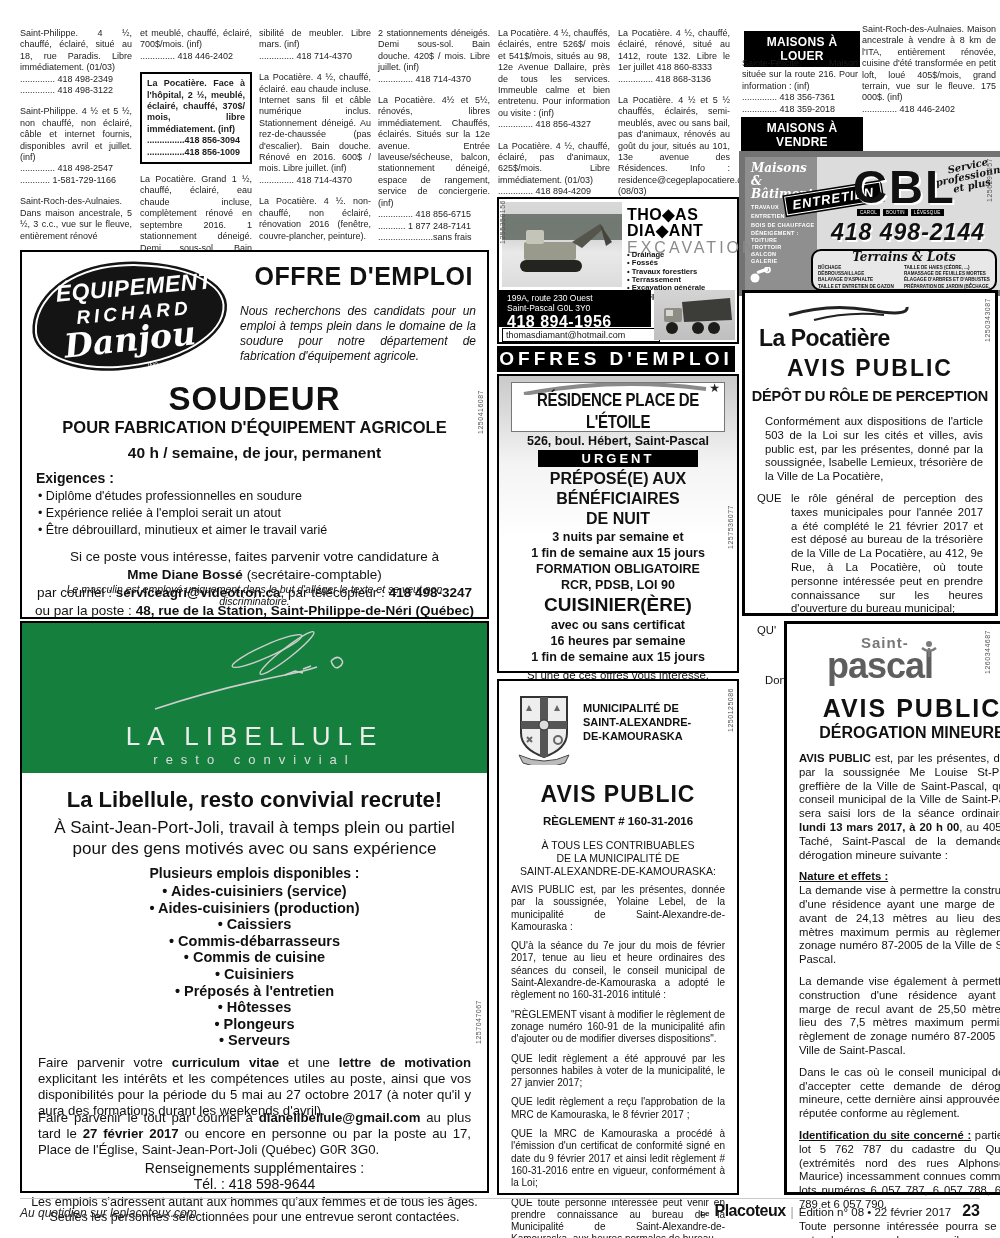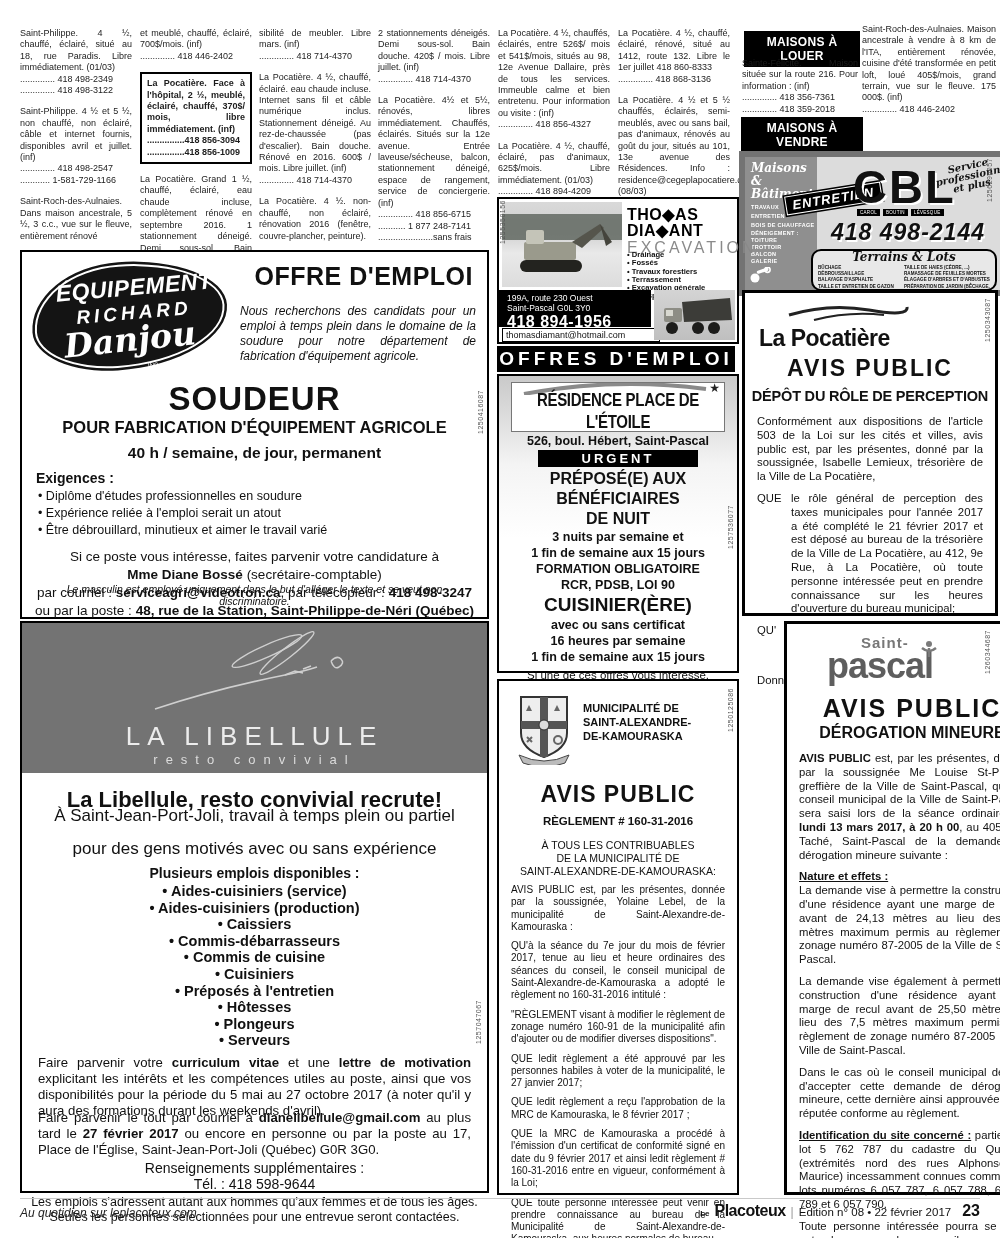--- a/index.html
+++ b/index.html
@@ -59,37 +59,37 @@
   .muni-org{font-size:11px;font-weight:bold;line-height:14px;white-space:pre-line;}
   .muni-title{font-size:23px;font-weight:bold;text-align:center;letter-spacing:1px;}
   .muni-sub{font-size:11.5px;font-weight:bold;text-align:center;}
   .muni-addr{font-size:10.5px;text-align:center;line-height:13px;white-space:pre-line;}
   .muni-p{font-size:10px;line-height:12.3px;text-align:justify;margin:0 0 7px 0;}
   
   #lapoc{border:3px solid #000;background:#fff;}
   .lp-name{font-size:23px;font-weight:bold;letter-spacing:-0.5px;}
   .lp-title{font-size:23px;font-weight:bold;text-align:center;letter-spacing:2px;}
   .lp-sub{font-size:14.5px;font-weight:bold;text-align:center;letter-spacing:-0.2px;}
-  .lp-p{font-size:11.3px;line-height:13.8px;text-align:justify;margin-bottom:8px;}
+  .lp-p{font-size:11.3px;line-height:13.8px;text-align:justify;margin-bottom:8px;margin-left:8px;}
   .lp-que{display:flex;margin-bottom:8px;}
   .lp-quel{width:34px;flex:none;font-size:11.3px;line-height:13.8px;}
   .lp-quet{font-size:11.3px;line-height:13.8px;text-align:justify;}
   .lp-sig{font-size:11.5px;text-align:right;line-height:14px;}
   
   #stp{border:3px solid #000;background:#fff;margin-left:42px;}
   .sp-saint{font-size:15px;color:#777;letter-spacing:1px;font-weight:bold;}
   .sp-pascal{font-size:36px;color:#5e5e5e;font-weight:bold;letter-spacing:-1px;line-height:30px;}
   .sp-title{font-size:25px;font-weight:bold;text-align:center;letter-spacing:2px;}
   .sp-sub{font-size:16px;font-weight:bold;text-align:center;}
   .sp-p{font-size:11.3px;line-height:13.8px;text-align:justify;margin-bottom:8px;}
   .sp-h{font-weight:bold;text-decoration:underline;}
   .sp-b{font-weight:bold;}
   
   #lib{border:2px solid #000;background:#fff;}
-  .lib-dark{position:absolute;left:0;top:0;width:100%;height:150px;background:#737373;text-align:center;}
+  .lib-dark{position:absolute;left:0;top:0;width:100%;height:150px;background:#15803d;text-align:center;}
   .lib-name{font-size:26px;letter-spacing:7px;color:#ececec;}
   .lib-sub{font-size:13px;letter-spacing:8px;color:#dcdcdc;}
   .lib-headline{font-size:22px;font-weight:bold;text-align:center;}
   .lib-s{font-size:17px;text-align:center;line-height:22px;}
   .lib-jl{font-size:14px;font-weight:bold;text-align:center;}
   .lib-job{font-size:14.5px;font-weight:bold;text-align:center;line-height:16.6px;}
   .lib-p{font-size:13.2px;line-height:16px;text-align:justify;}
   .lib-c{font-size:14px;font-weight:bold;text-align:center;line-height:17px;}
   .lib-n{font-size:12.5px;text-align:center;line-height:15.5px;}
   
@@ -411,21 +411,21 @@
         <path d="M20 80 Q80 60 150 46 Q170 42 182 38" fill="none" stroke="#cfcfcf" stroke-width="1.6"></path>
         <ellipse cx="132" cy="22" rx="38" ry="6" fill="none" stroke="#cfcfcf" stroke-width="1.4" transform="rotate(-24 132 22)"></ellipse>
         <ellipse cx="152" cy="24" rx="34" ry="5" fill="none" stroke="#cfcfcf" stroke-width="1.4" transform="rotate(-38 152 24)"></ellipse>
         <path d="M150 46 l10 -4 l8 2 M168 40 l8 -3" fill="none" stroke="#cfcfcf" stroke-width="1.6"></path>
         <path d="M196 32 q6 -6 10 -2 q4 4 -2 8 q-5 3 -8 -6" fill="none" stroke="#cfcfcf" stroke-width="1.5"></path>
       </svg>
       <div class="lib-name">LA LIBELLULE</div>
       <div class="lib-sub">resto convivial</div>
     </div>
     <div class="abs lib-headline" style="left:0;top:164px;width:100%;">La Libellule, resto convivial recrute!</div>
-    <div class="abs lib-s" style="left:0;top:182px;width:100%;">À Saint-Jean-Port-Joli, travail à temps plein ou partiel</div>
+    <div class="abs lib-s" style="left:0;top:194px;width:100%;">À Saint-Jean-Port-Joli, travail à temps plein ou partiel</div>
     <div class="abs lib-s" style="left:0;top:215px;width:100%;">pour des gens motivés avec ou sans expérience</div>
     <div class="abs lib-jl" style="left:0;top:242px;width:100%;">Plusieurs emplois disponibles :</div>
     <div class="abs" style="left:0;top:260px;width:100%;">
       <div class="lib-job">• Aides-cuisiniers (service)</div>
       <div class="lib-job">• Aides-cuisiniers (production)</div>
       <div class="lib-job">• Caissiers</div>
       <div class="lib-job">• Commis-débarrasseurs</div>
       <div class="lib-job">• Commis de cuisine</div>
       <div class="lib-job">• Cuisiniers</div>
       <div class="lib-job">• Préposés à l'entretien</div>

